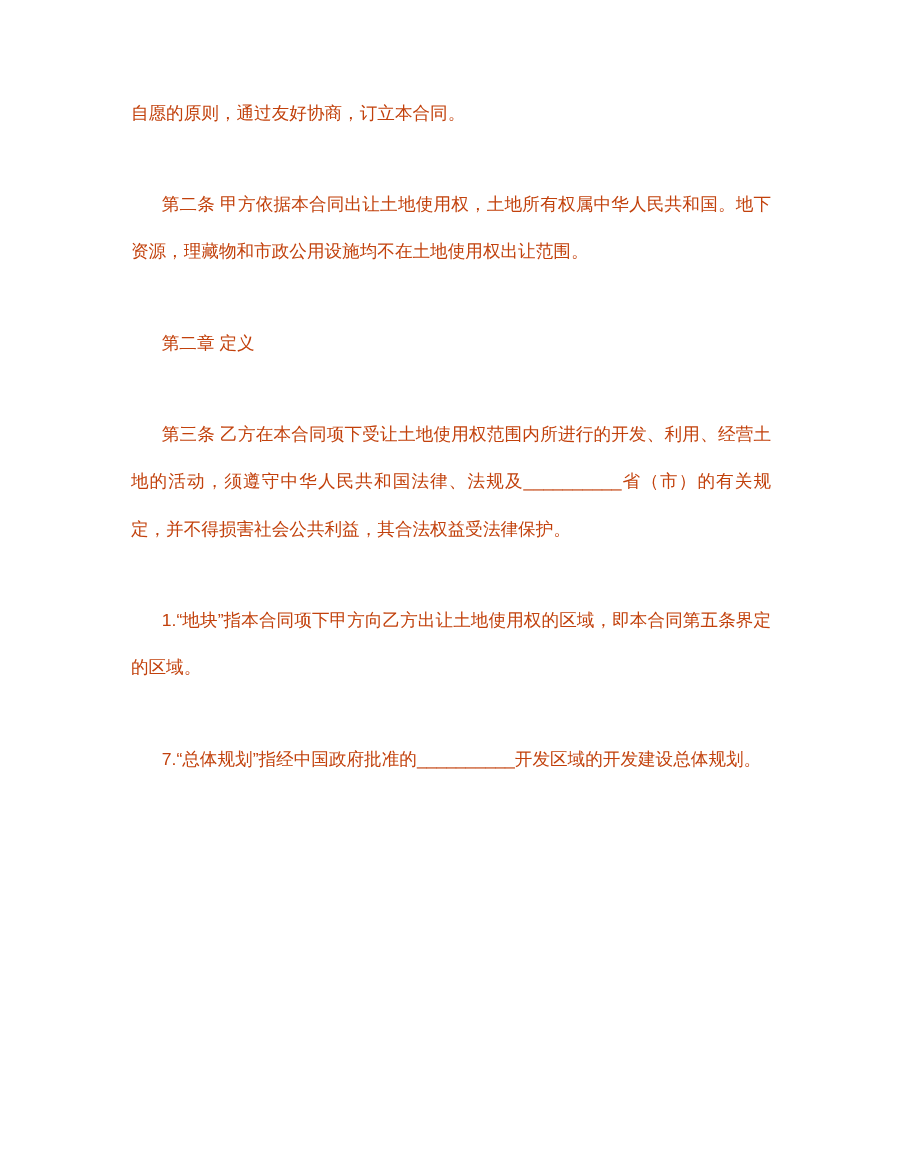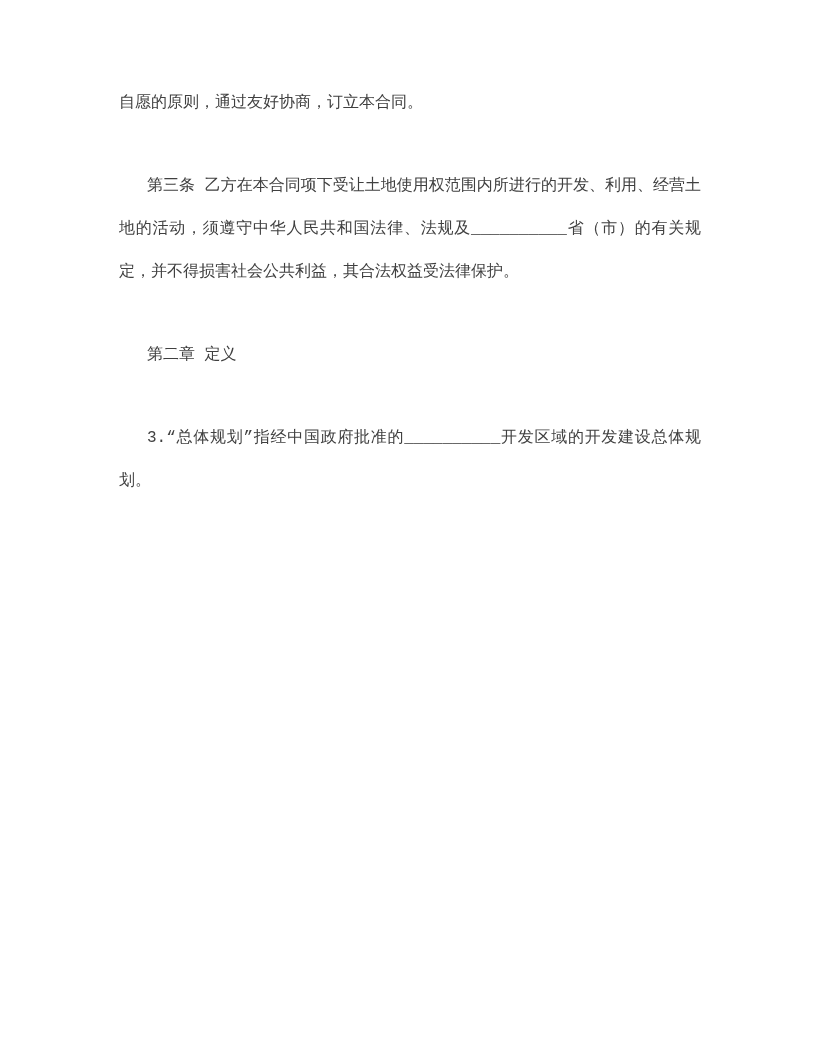--- a/index.html
+++ b/index.html
@@ -6,22 +6,22 @@
     margin: 0;
     padding: 0;
     background: #ffffff;
   }
   .page {
     position: relative;
     width: 816px;
     height: 1056px;
     background: #ffffff;
     overflow: hidden;
-    font-family: Liberation Mono, monospace;
-    color: #404040;
+    font-family: Liberation Sans, sans-serif;
+    color: #c2410c;
   }
   .content {
     position: absolute;
     top: 82px;
     left: 119px;
     width: 582px;
   }
   .para {
     margin: 0 0 40px 0;
     font-size: 16px;
@@ -38,24 +38,26 @@
   }
 </style>
 </head>
 <body>
 
 <div class="page">
   <div class="content">
 
     <p class="para no-indent">自愿的原则，通过友好协商，订立本合同。</p>
 
+    <p class="para">第二条 甲方依据本合同出让土地使用权，土地所有权属中华人民共和国。地下资源，理藏物和市政公用设施均不在土地使用权出让范围。</p>
+
+    <p class="para">第二章 定义</p>
 
     <p class="para">第三条 乙方在本合同项下受让土地使用权范围内所进行的开发、利用、经营土地的活动，须遵守中华人民共和国法律、法规及__________省（市）的有关规定，并不得损害社会公共利益，其合法权益受法律保护。</p>
 
-    <p class="para">第二章 定义</p>
+
+    <p class="para">1.“地块”指本合同项下甲方向乙方出让土地使用权的区域，即本合同第五条界定的区域。</p>
 
 
-
-
-    <p class="para">3.“总体规划”指经中国政府批准的__________开发区域的开发建设总体规划。</p>
+    <p class="para">7.“总体规划”指经中国政府批准的__________开发区域的开发建设总体规划。</p>
 
   </div>
 </div>
 
 </body></html>

